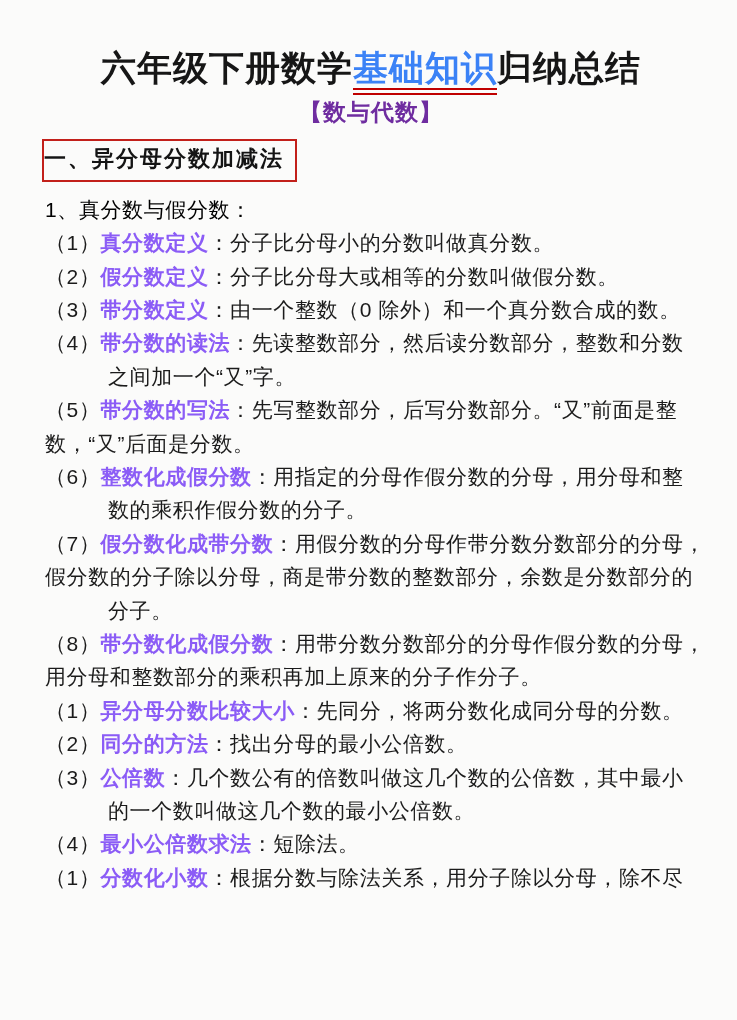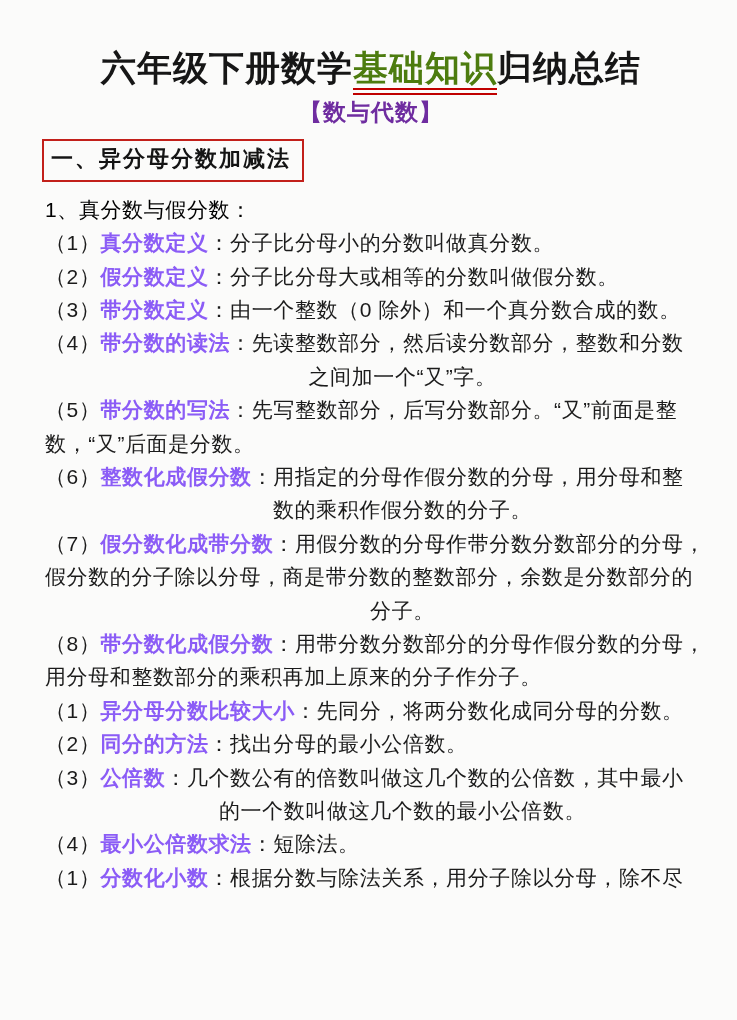--- a/index.html
+++ b/index.html
@@ -21,57 +21,56 @@
     margin: 0 0 0 0;
     text-align: center;
     font-size: 35px;
     font-weight: bold;
     letter-spacing: 1px;
     line-height: 1.25;
     color: #161616;
     white-space: nowrap;
   }
   .title .title-red {
-    color: #4d7c0f;
+    color: #3b82f6;
     border-bottom: 7px double #c00000;
     padding-bottom: 1px;
   }
   .subtitle {
     margin-top: 7px;
     text-align: center;
     font-size: 23px;
     font-weight: bold;
     letter-spacing: 1px;
     color: #6f2da0;
     font-family: Liberation Serif, serif;
   }
   .section-box {
     display: inline-block;
     margin-top: 11px;
     margin-left: -3px;
     border: 2px solid #c2201a;
-    padding: 3px 11px 6px 7px;
+    padding: 3px 11px 6px 0;
     font-size: 22px;
     font-weight: bold;
     letter-spacing: 2px;
     color: #141414;
     background: #fbfbfa;
   }
   .content {
     margin-top: 11px;
   }
   .line {
     font-size: 21px;
     line-height: 33.4px;
     letter-spacing: 0.6px;
     white-space: nowrap;
   }
   .line.indent {
     padding-left: 63px;
-    text-align: center;
   }
   .seg-black  { color: #1b1b1b; }
   .seg-red    { color: #8b5cf6; font-weight: bold; }
   .seg-blue   { color: #000000; }
 </style>
 </head>
 <body>
 
 <div class="page">
 

